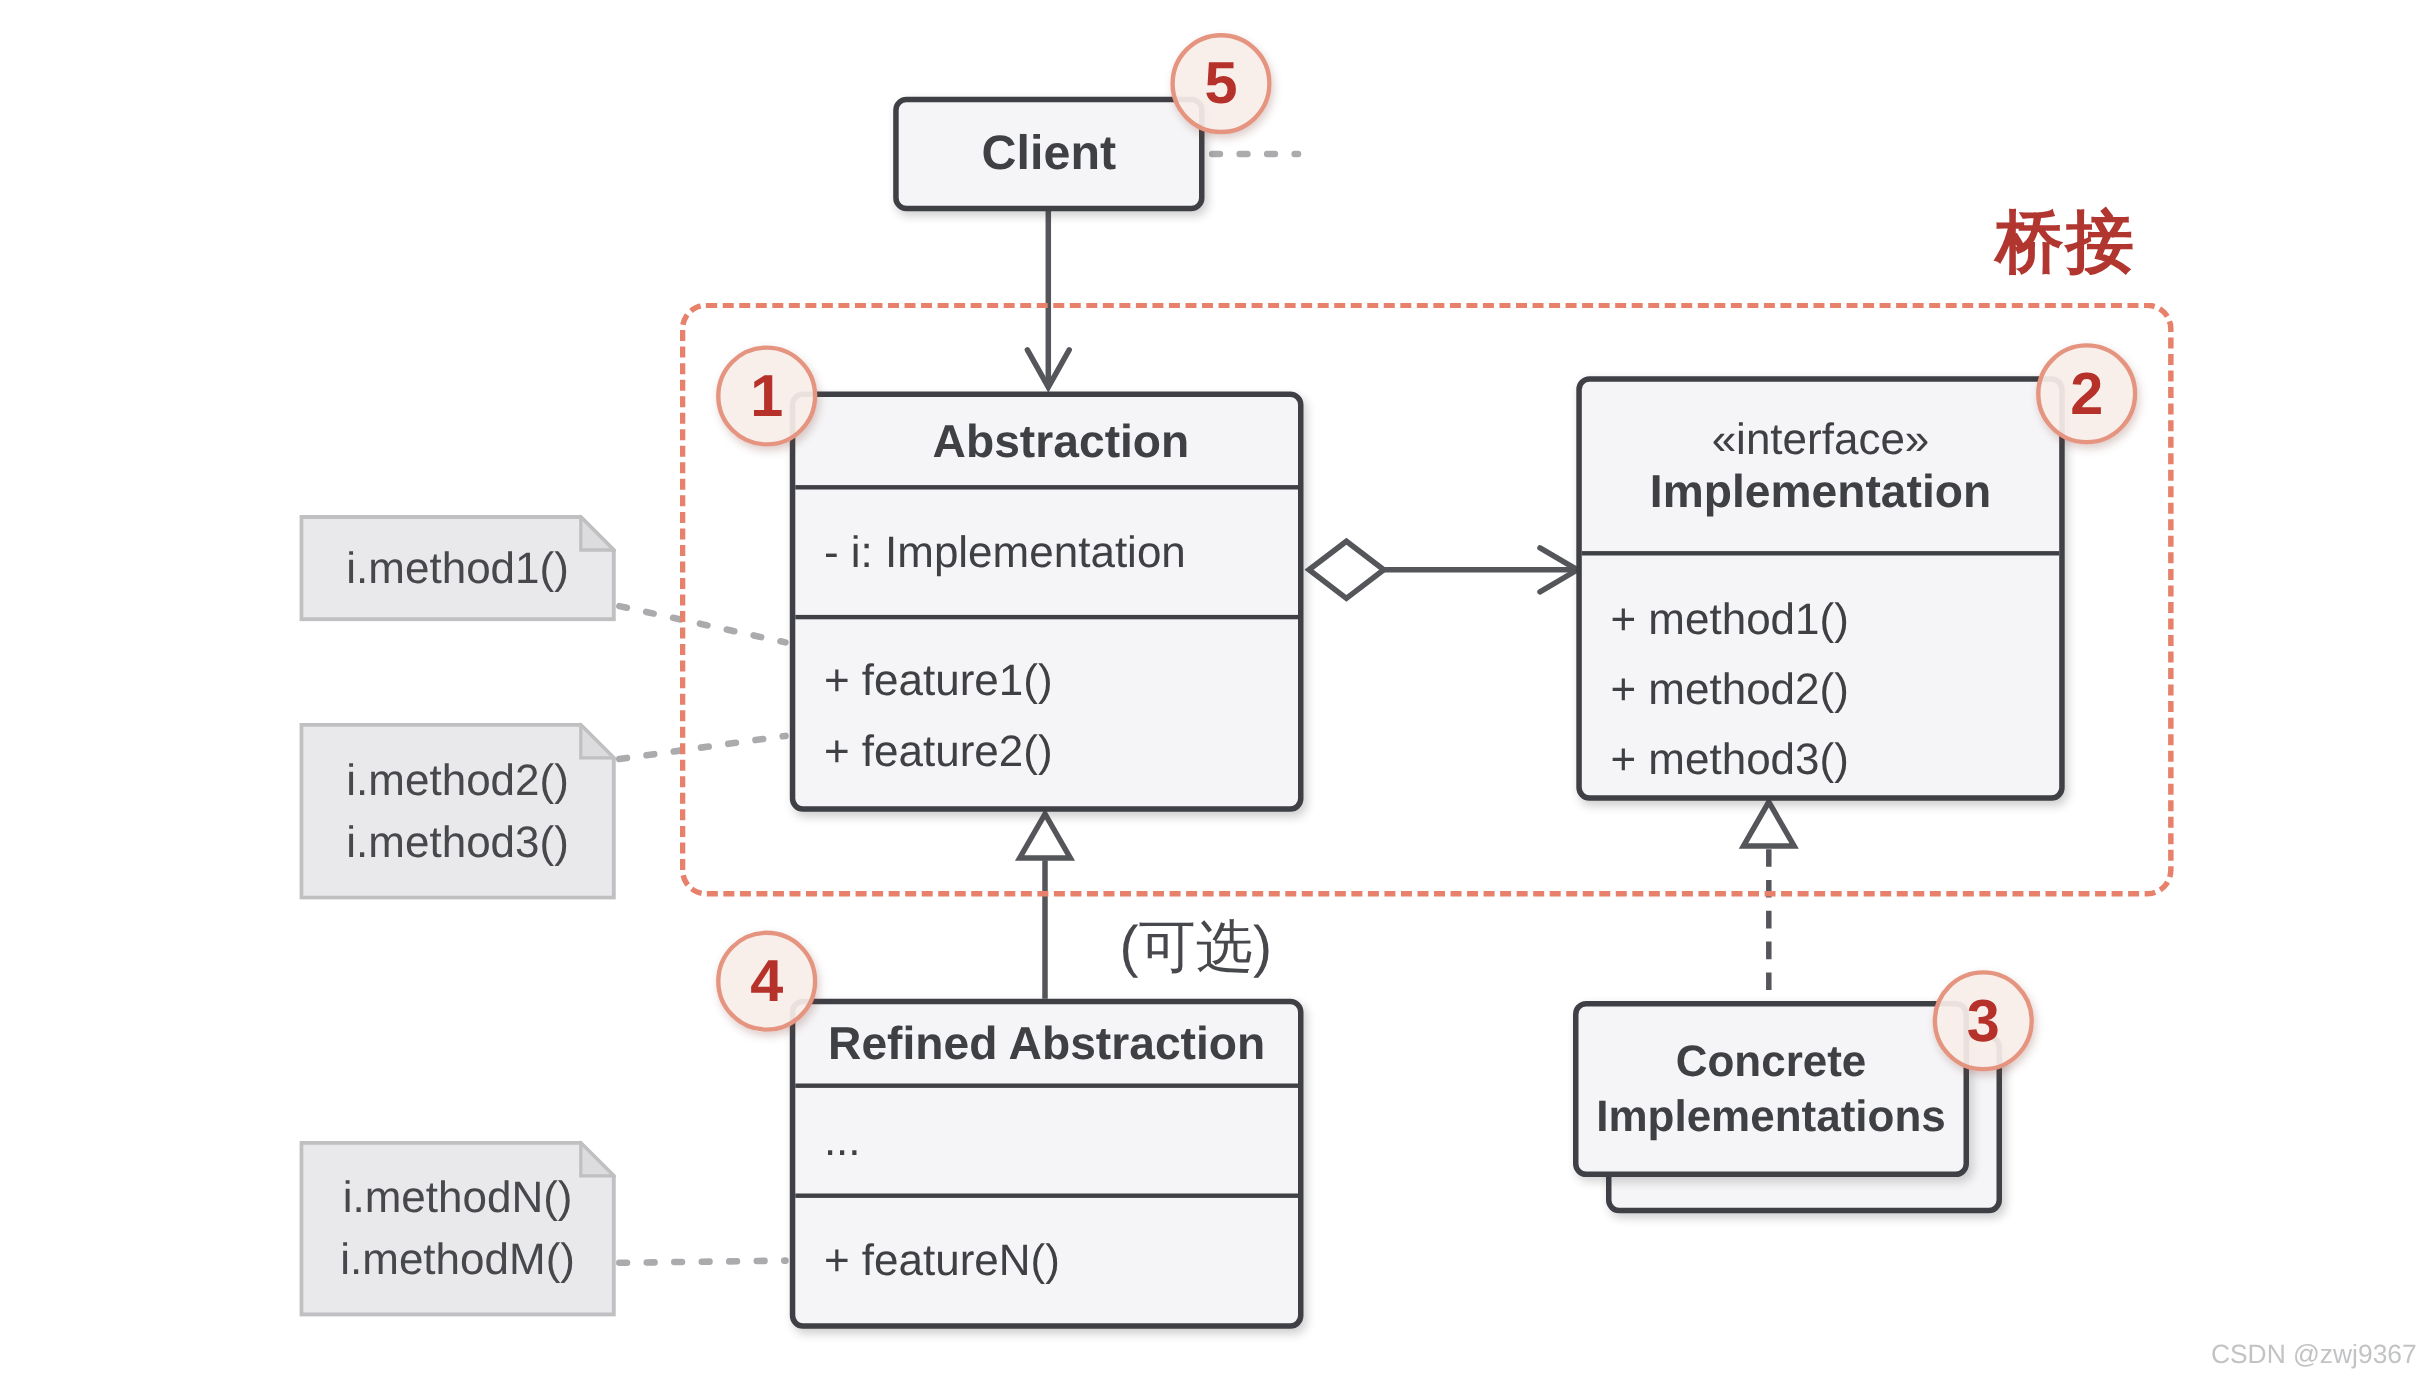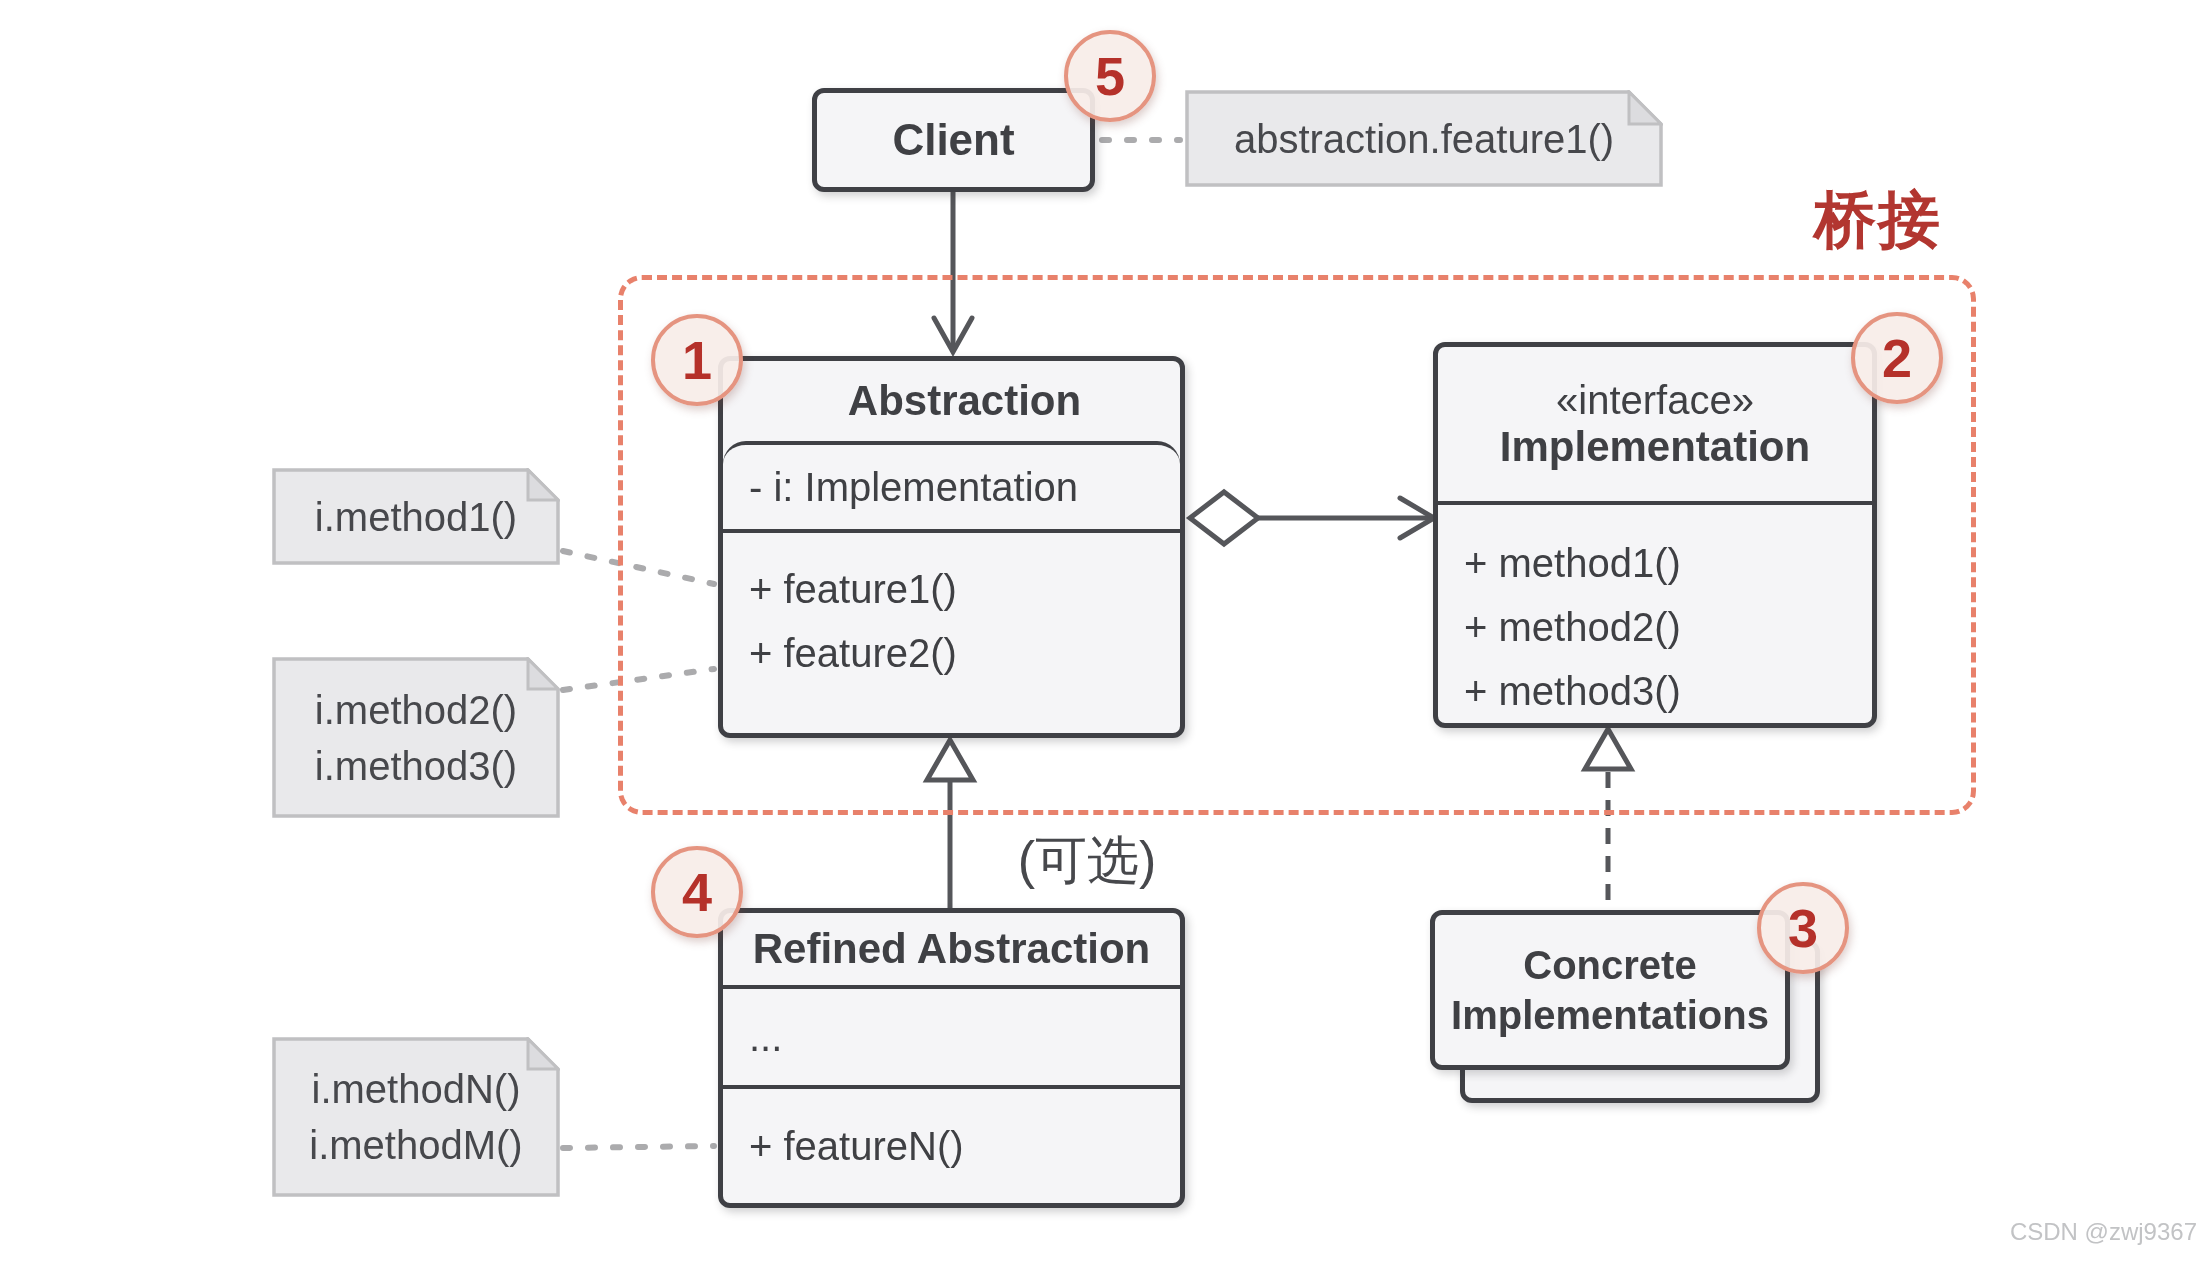--- a/index.html
+++ b/index.html
@@ -54,21 +54,21 @@
   .cls-title{font-weight:bold;font-size:42px;color:var(--text_dark);}
   .sec{box-sizing:border-box;}
   .sec-title{display:flex;flex-direction:column;align-items:center;justify-content:center;}
   .sec-divided{border-top:4px solid var(--box_border);}
   .stereotype{font-size:40px;font-weight:normal;}
   .member-list{padding:24px 10px 0 26px;}
   .member{font-size:40px;line-height:64px;white-space:nowrap;}
   .attr-sec{display:flex;align-items:center;padding-left:26px;font-size:40px;}
 
   .box-abstraction .sec-title{height:80px;margin-left:26px;}
-  .box-abstraction .attr-sec{height:88px;border-radius:23px;}
+  .box-abstraction .attr-sec{height:118px;}
   .box-abstraction .member-list{flex:1;}
   .box-implementation .sec-title{height:157px;align-items:center;}
   .box-implementation .member-list{flex:1;padding-top:26px;}
   .box-refined .sec-title{height:72px;}
   .box-refined .mid-sec{height:100px;display:flex;align-items:center;padding-left:26px;font-size:40px;}
   .box-refined .feat-sec{flex:1;display:flex;align-items:center;padding-left:26px;font-size:40px;}
 
   .box-concrete-back{
     position:absolute;left:1460px;top:940px;width:360px;height:163px;box-sizing:border-box;
     background:var(--box_fill);border:5px solid var(--box_border);border-radius:12px;
@@ -147,29 +147,20 @@
 
   <div class="dashed-region"></div>
 
   <div class="pattern-title">桥接</div>
   <div class="optional-label">(可选)</div>
 
   <div class="uml-box box-client">
     <div class="cls-title">Client</div>
   </div>
 
-  <div class="note note-top">
-    <svg width="478" height="97">
-      <path d="M2 2 H444 L476 34 V95 H2 Z" style="fill:var(--note_fill);stroke:var(--note_border);stroke-width:3.5;"></path>
-      <path d="M444 2 V34 H476 Z" style="fill:var(--note_fold);stroke:var(--note_border);stroke-width:3;"></path>
-    </svg>
-    <div class="note-text">
-        <span>abstraction.feature1()</span>
-      </div>
-  </div>
 
   <div class="uml-box box-abstraction">
     <div class="sec sec-title">
       <div class="cls-title">Abstraction</div>
     </div>
     <div class="sec sec-divided attr-sec">
       <span>- i: Implementation</span>
     </div>
     <div class="sec sec-divided member-list">
       <div class="member">+ feature1()</div>

